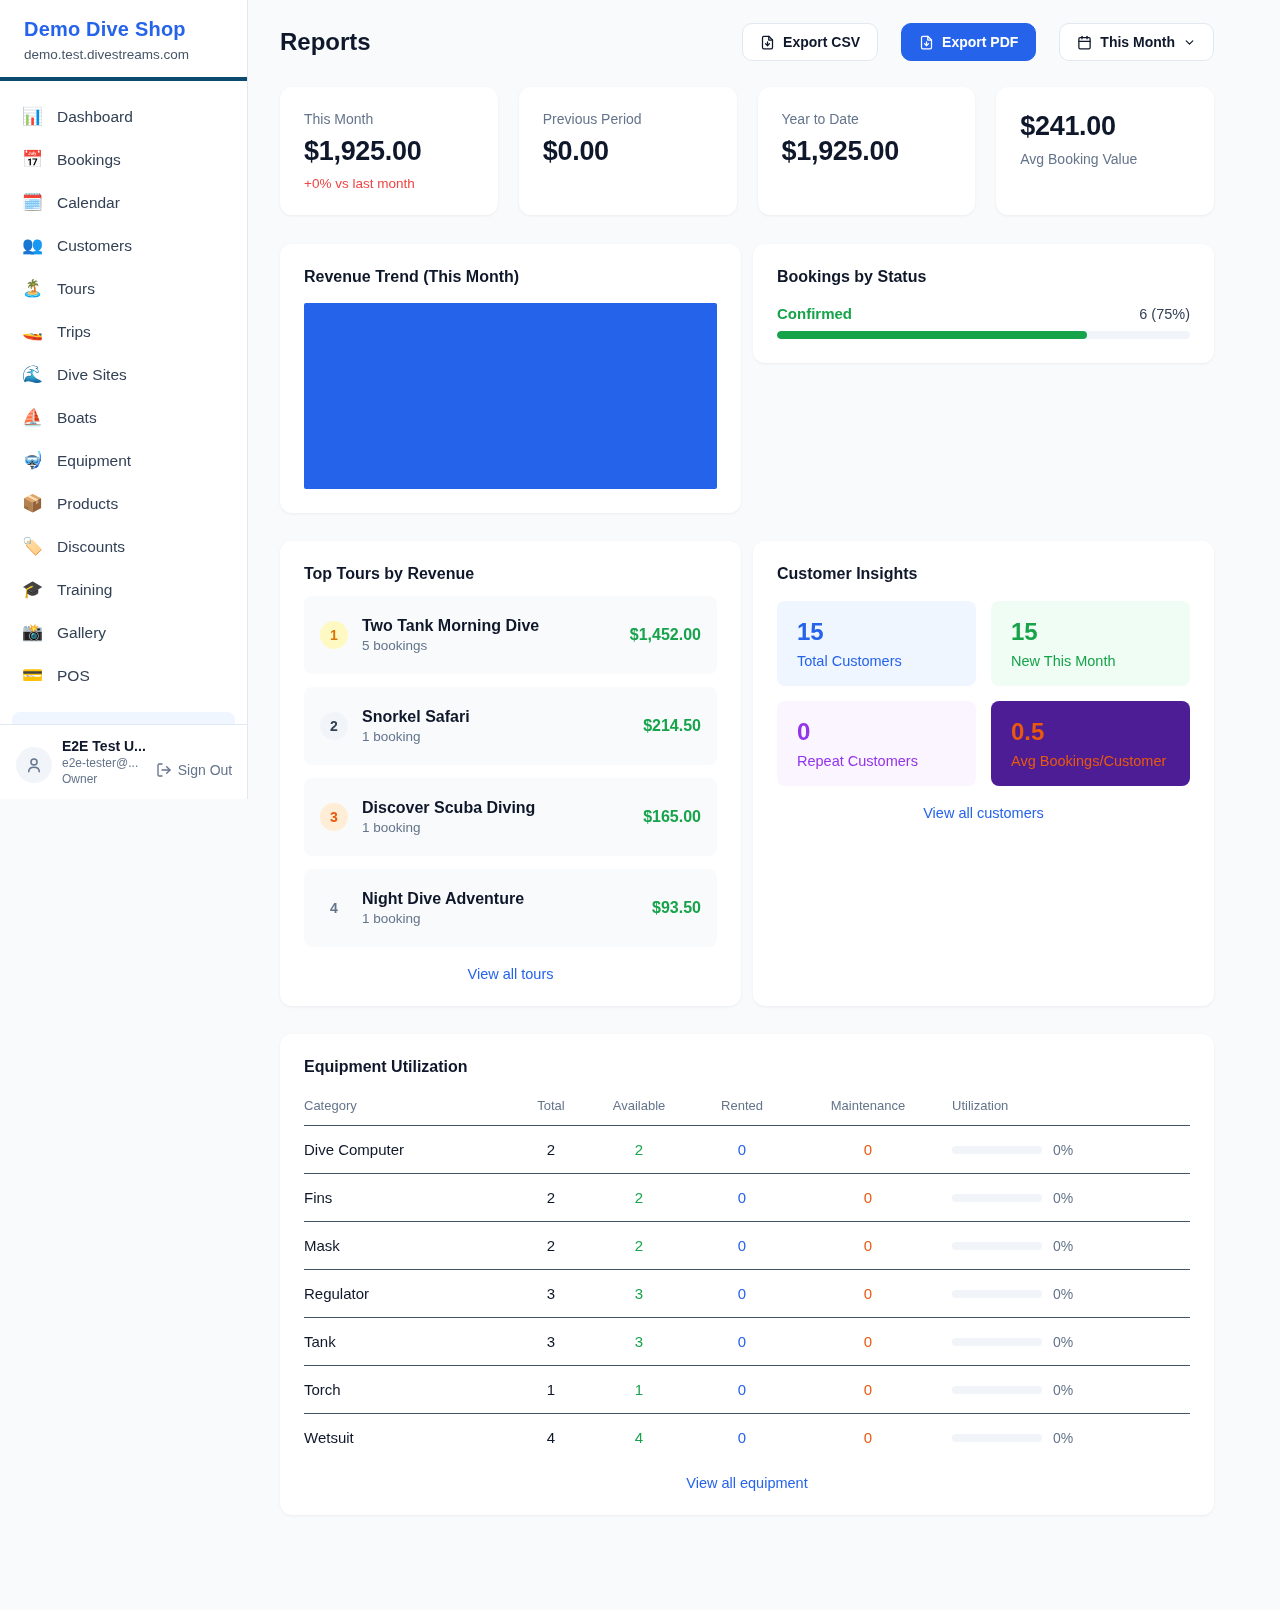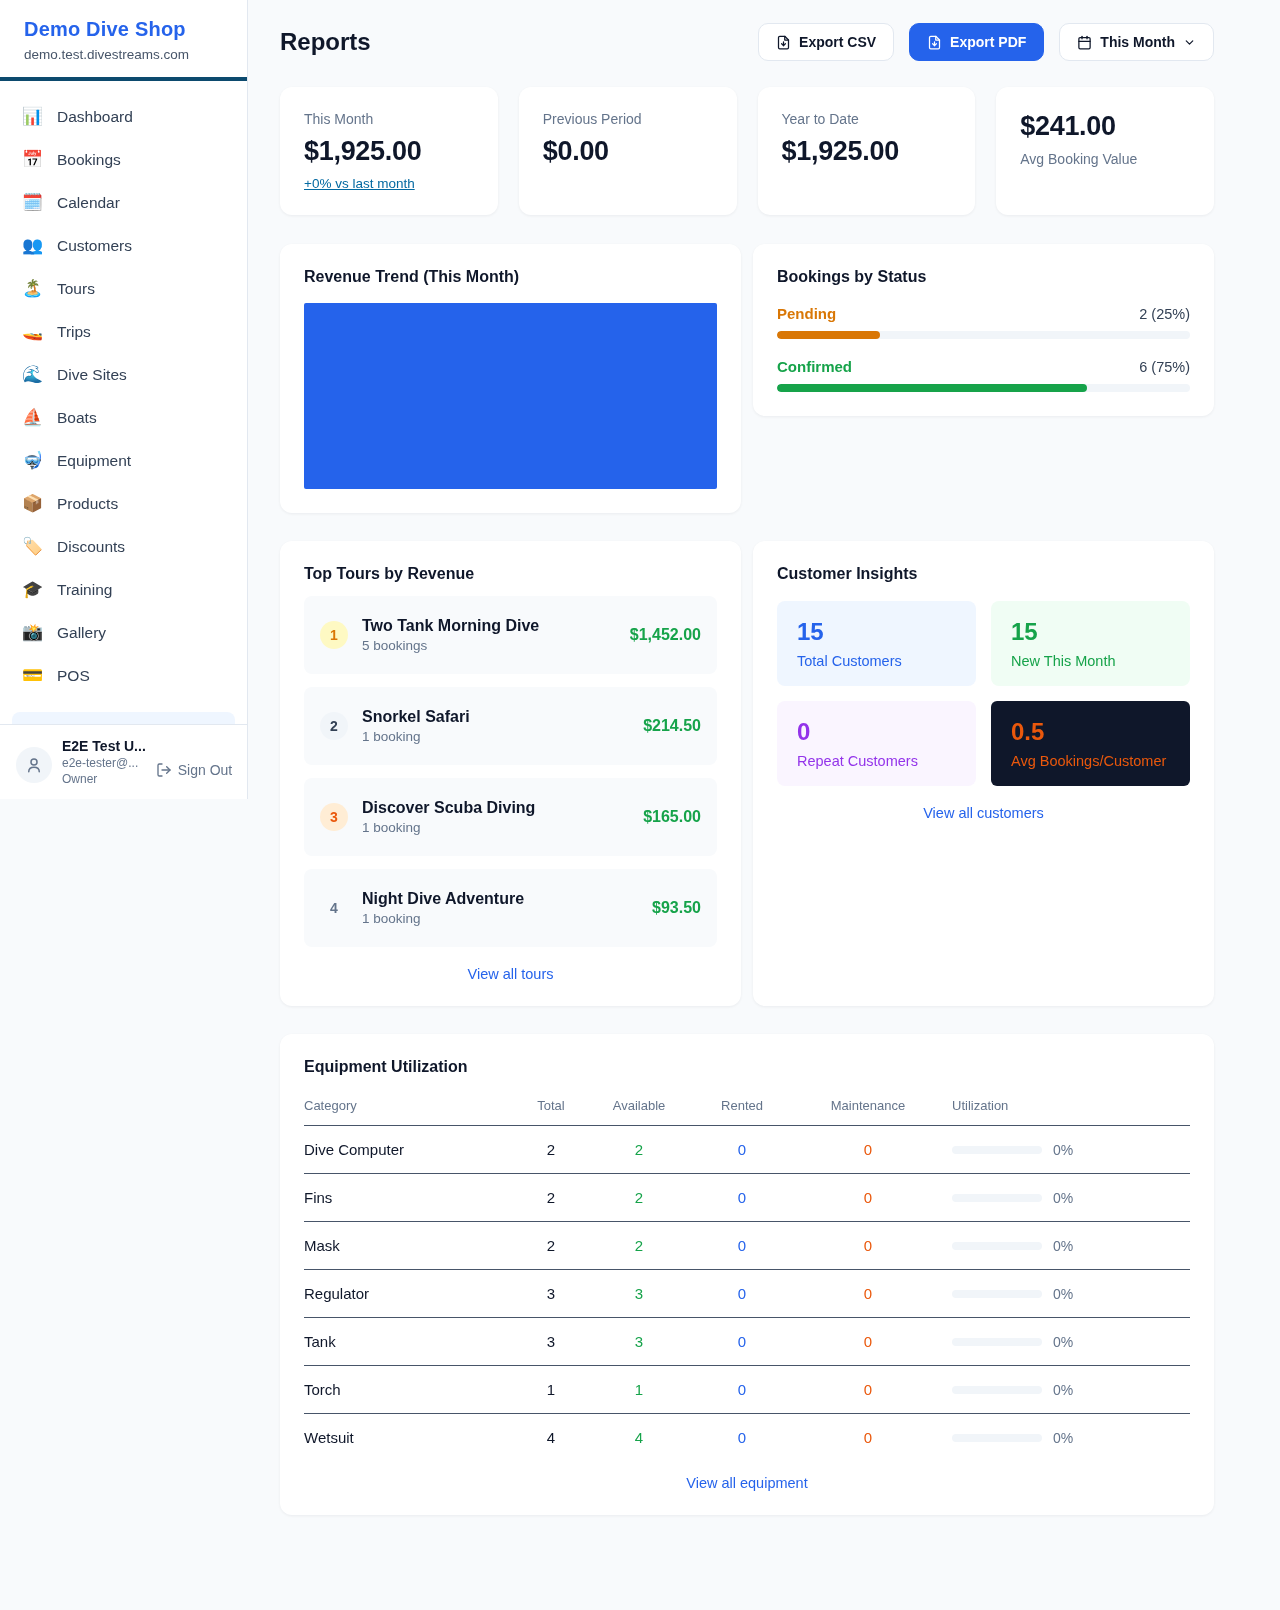--- a/index.html
+++ b/index.html
@@ -39,39 +39,39 @@
   .u-mail,.u-role { font-size:12px; color:#64748b; margin-top:2px; white-space:nowrap; }
   .signout {
     margin-left:auto; display:flex; align-items:center; gap:6px;
     color:#64748b; font-size:14px; cursor:pointer; margin-top:16px; white-space:nowrap;
   }
   
   .main { margin-left:248px; padding:23px 0 0 32px; }
   .container { width:934px; }
   .page-head { display:flex; align-items:center; justify-content:space-between; margin-bottom:26px; }
   .page-title { font-size:24px; font-weight:800; color:#0f172a; }
-  .head-actions { display:flex; gap:15px; }
+  .head-actions { display:flex; gap:23px; }
   .btn {
     display:flex; align-items:center; gap:8px; height:38px; padding:0 17px;
     border-radius:10px; font-size:14px; font-weight:600; cursor:pointer;
     background:#fff; border:1px solid #e2e8f0; color:#0f172a;
   }
   .btn.primary { background:#2563eb; border-color:#2563eb; color:#fff; }
   .btn svg { flex:0 0 auto; }
   
   .card {
     background:#fff; border-radius:12px; padding:24px;
     box-shadow:0 1px 3px rgba(15,23,42,.06);
   }
   .card-title { font-size:16px; font-weight:700; color:#0f172a; }
   .stats { display:grid; grid-template-columns:repeat(4,1fr); gap:21px; margin-bottom:29px; }
   .stat-card { display:flex; flex-direction:column; gap:9px; min-height:127px; }
   .stat-label { font-size:14px; color:#64748b; }
   .stat-value { font-size:27px; font-weight:700; color:#0f172a; letter-spacing:-.3px; }
-  .stat-delta { font-size:13.5px; color:#0369a1;text-decoration:underline; }
+  .stat-delta { font-size:13.5px; color:#ef4444; }
   .stats .stat-card:last-child { flex-direction:column-reverse; justify-content:flex-end; }
   .grid2 { display:grid; grid-template-columns:1fr 1fr; gap:12px; margin-bottom:28px; align-items:start; }
   .grid2.stretch { align-items:stretch; }
   
   .chart-rect { margin-top:17px; height:186px; border-radius:2px; }
   
   .status-row { margin-top:19px; }
   .status-line { display:flex; justify-content:space-between; align-items:center; }
   .status-label { font-size:15px; font-weight:600; }
   .status-count { font-size:14.5px; color:#334155; }
@@ -287,29 +287,20 @@
 
     <div class="grid2">
       <div class="card">
         <div class="card-title">Revenue Trend (This Month)</div>
         <div class="chart-rect" style="background: rgb(37, 99, 235);"></div>
       </div>
       <div class="card" style="align-self:start;">
         <div class="card-title">Bookings by Status</div>
         <div>
 
-            <div class="status-row">
-              <div class="status-line">
-                <span class="status-label" style="color: rgb(217, 119, 6);">Pending</span>
-                <span class="status-count">2 (25%)</span>
-              </div>
-              <div class="bar-track">
-                <div class="bar-fill" style="width: 25%; background: rgb(217, 119, 6);"></div>
-              </div>
-            </div>
 
             <div class="status-row">
               <div class="status-line">
                 <span class="status-label" style="color: rgb(22, 163, 74);">Confirmed</span>
                 <span class="status-count">6 (75%)</span>
               </div>
               <div class="bar-track">
                 <div class="bar-fill" style="width: 75%; background: rgb(22, 163, 74);"></div>
               </div>
             </div>
@@ -373,21 +364,21 @@
             <div class="tile" style="background: rgb(240, 253, 244);">
               <div class="tile-value" style="color: rgb(22, 163, 74);">15</div>
               <div class="tile-label" style="color: rgb(22, 163, 74);">New This Month</div>
             </div>
 
             <div class="tile" style="background: rgb(250, 245, 255);">
               <div class="tile-value" style="color: rgb(147, 51, 234);">0</div>
               <div class="tile-label" style="color: rgb(147, 51, 234);">Repeat Customers</div>
             </div>
 
-            <div class="tile" style="background: #0f172a; border-radius: 6px;">
+            <div class="tile" style="background: #4c1d95;">
               <div class="tile-value" style="color: rgb(234, 88, 12);">0.5</div>
               <div class="tile-label" style="color: rgb(234, 88, 12);">Avg Bookings/Customer</div>
             </div>
           </div>
         <a class="view-link">View all customers</a>
       </div>
     </div>
 
     <div class="card equip-card">
       <div class="card-title">Equipment Utilization</div>

